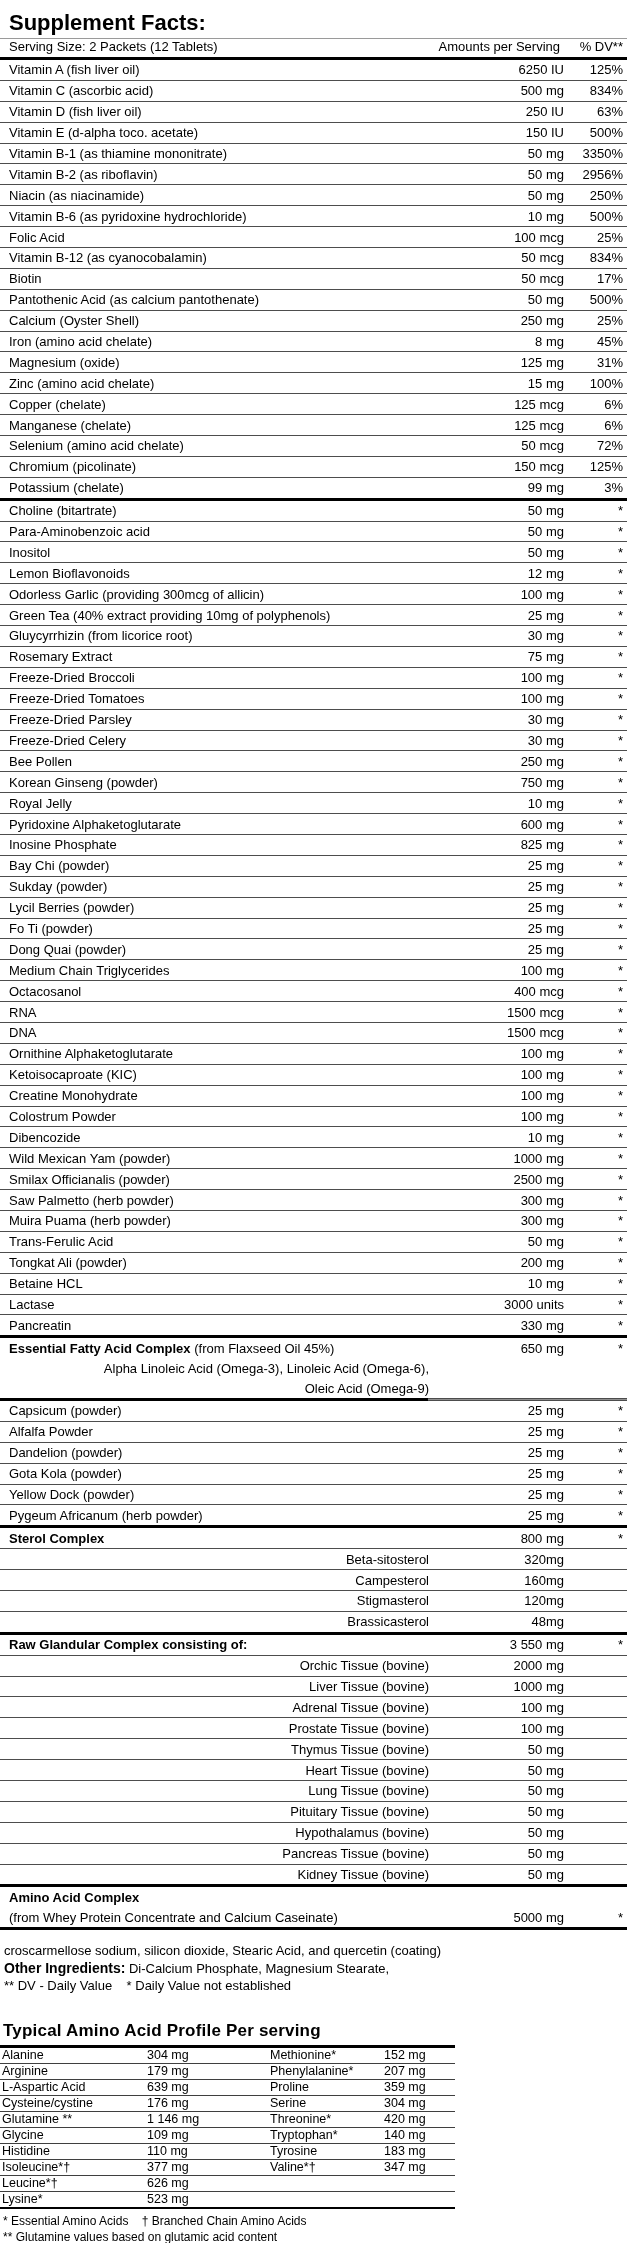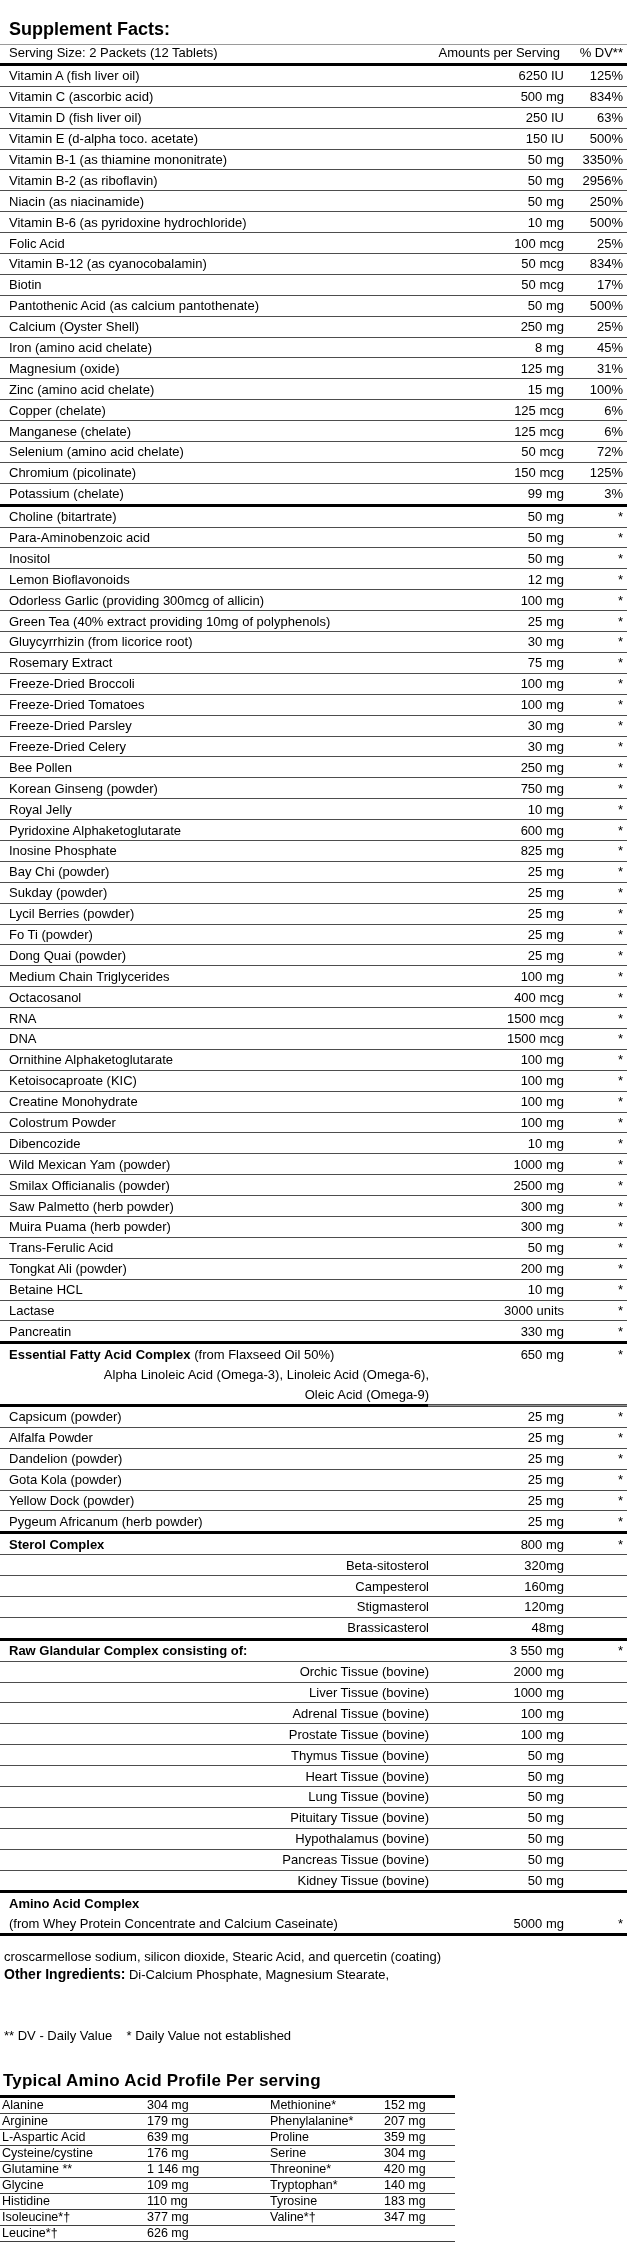--- a/index.html
+++ b/index.html
@@ -4,22 +4,22 @@
 <style>
   html,body{margin:0;padding:0;background:#ffffff;}
   body{
     width:627px;
     color:#000;
     font-family:"Liberation Sans", sans-serif;
     -webkit-font-smoothing:antialiased;
   }
   .wrap{width:627px;}
   .title{
-    font-size:18px;font-weight:bold;
-    padding:16px 0 2px 9px;line-height:26px;
+    font-size:22px;font-weight:bold;
+    padding:10px 0 2px 9px;line-height:26px;
   }
   
   .supp-table{width:627px;}
   .srow{
     display:flex;align-items:flex-end;
     border-top:1px solid #9a9a9a;
     height:15px;padding-bottom:3px;
     font-size:13px;
   }
   .s-serving{flex:1;padding-left:9px;}
@@ -39,21 +39,21 @@
     height:19.9px;font-size:13px;
   }
   .lbl{flex:1;padding-left:9px;white-space:nowrap;overflow:hidden;}
   .row.indent .lbl{padding-left:23px;text-align:right;}
   .lbl b{font-weight:bold;}
   .amt{width:135px;text-align:right;white-space:nowrap;}
   .dv{width:59px;text-align:right;padding-right:4px;white-space:nowrap;}
   
   .footer{padding:12px 0 0 4px;font-size:13px;line-height:17.5px;}
   .oi-label{font-weight:bold;font-size:14px;}
-  .pre{white-space:pre;margin-top:44px;}
+  .pre{white-space:pre;}
   
   .amino{margin-top:26px;}
   .amino-heading{
     font-size:17px;font-weight:bold;
     padding:0 0 4px 3px;letter-spacing:.2px;
   }
   .amino-table{width:455px;}
   .amino-table .hr.thick{width:455px;}
   .arow{
     display:grid;
@@ -441,21 +441,21 @@
     <span class="dv">*</span>
   </div>
 <div class="hr"></div>
   <div class="row">
     <span class="lbl"><b class="lbl-bold"></b><span class="lbl-rest">Pancreatin</span></span>
     <span class="amt">330 mg</span>
     <span class="dv">*</span>
   </div>
 <div class="hr thick"></div>
   <div class="row">
-    <span class="lbl"><b class="lbl-bold">Essential Fatty Acid Complex</b><span class="lbl-rest"> (from Flaxseed Oil 50%)</span></span>
+    <span class="lbl"><b class="lbl-bold">Essential Fatty Acid Complex</b><span class="lbl-rest"> (from Flaxseed Oil 45%)</span></span>
     <span class="amt">650 mg</span>
     <span class="dv">*</span>
   </div>
 
   <div class="row indent">
     <span class="lbl"><b class="lbl-bold"></b><span class="lbl-rest">Alpha Linoleic Acid (Omega-3), Linoleic Acid (Omega-6),</span></span>
     <span class="amt"></span>
     <span class="dv"></span>
   </div>
 

